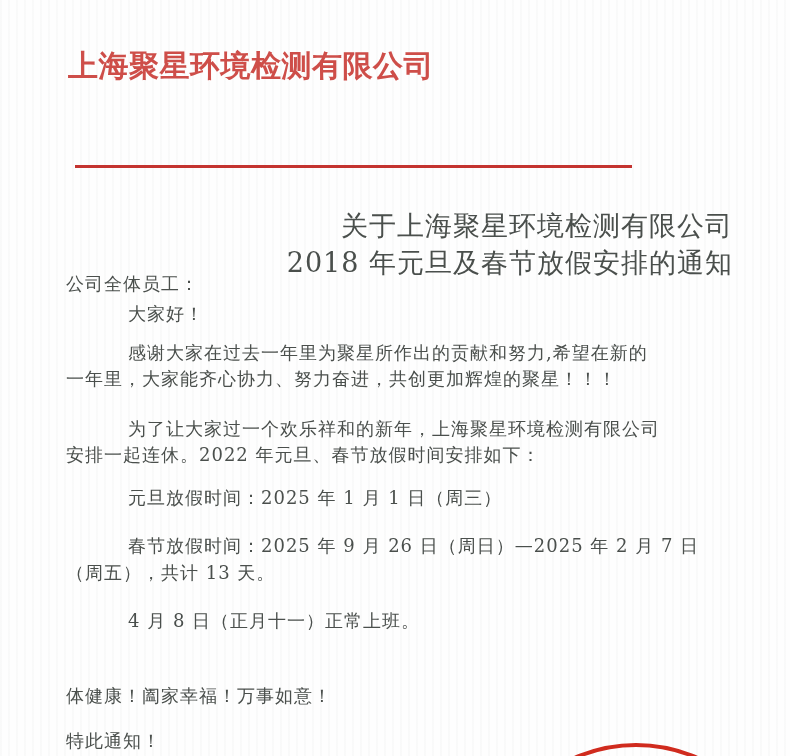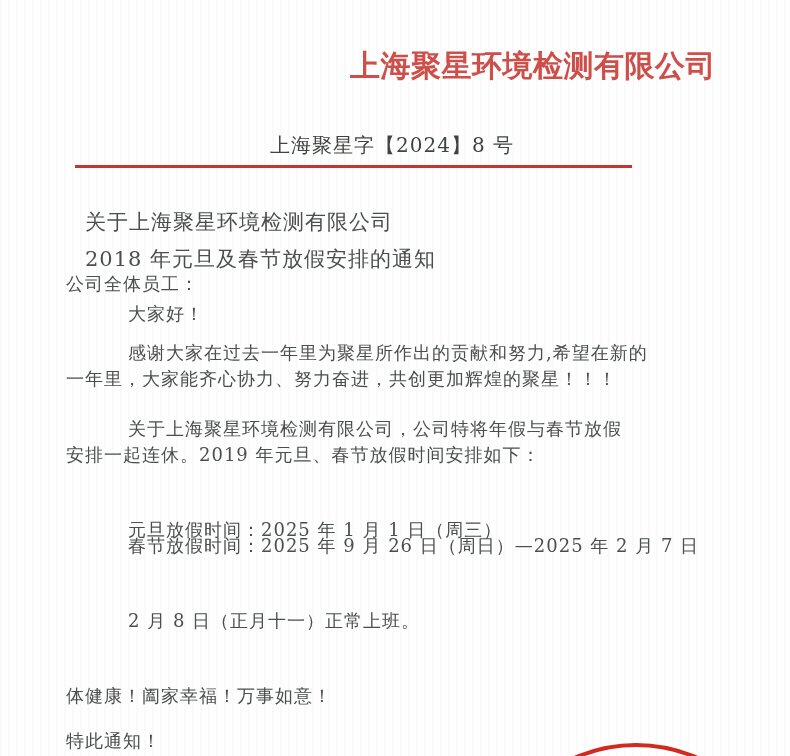--- a/index.html
+++ b/index.html
@@ -29,21 +29,21 @@
       rgba(120,130,125,0.035) 0 2px,
       rgba(255,255,255,0) 2px 8px
     );
     pointer-events: none;
   }
   .company-title {
     position: absolute;
     top: 46px;
     left: 68px;
     width: 648px;
-    text-align: right;
+    text-align: left;
     font-size: 30px;
     font-weight: bold;
     color: var(--header-red);
     letter-spacing: 0.5px;
     white-space: nowrap;
   }
   .doc-number {
     position: absolute;
     top: 132px;
     left: 68px;
@@ -59,22 +59,22 @@
     top: 165px;
     left: 75px;
     width: 557px;
     height: 3px;
     background: var(--rule-red);
   }
   .notice-title {
     position: absolute;
     left: 85px;
     width: 648px;
-    text-align: left;
-    font-size: 21px;
+    text-align: right;
+    font-size: 27px;
     color: var(--ink);
     letter-spacing: 1px;
     white-space: nowrap;
   }
   .body-line {
     position: absolute;
     left: 66px;
     font-size: 18px;
     color: var(--ink);
     letter-spacing: 1px;
@@ -92,46 +92,46 @@
     background: transparent;
   }
 </style>
 </head>
 <body>
 
 <div class="page">
 
   <div class="company-title">上海聚星环境检测有限公司</div>
 
-  <div class="doc-number">上海聚星字【2024】8 号</div>
 
   <div class="red-rule"></div>
 
   <div class="notice-title" style="top:208px">关于上海聚星环境检测有限公司</div>
 
   <div class="notice-title" style="top:245px">2018 年元旦及春节放假安排的通知</div>
 
   <div class="body-line" style="top:272px">公司全体员工：</div>
 
   <div class="body-line indent" style="top:302px">大家好！</div>
 
   <div class="body-line" style="top:367px">一年里，大家能齐心协力、努力奋进，共创更加辉煌的聚星！！！</div>
 
   <div class="body-line indent" style="top:341px">感谢大家在过去一年里为聚星所作出的贡献和努力,希望在新的</div>
 
-  <div class="body-line indent" style="top:417px">关于上海聚星环境检测有限公司，公司特将年假与春节放假</div>
+  <div class="body-line indent" style="top:417px">为了让大家过一个欢乐祥和的新年，上海聚星环境检测有限公司</div>
 
-  <div class="body-line" style="top:443px">安排一起连休。2019 年元旦、春节放假时间安排如下：</div>
+  <div class="body-line" style="top:443px">安排一起连休。2022 年元旦、春节放假时间安排如下：</div>
 
-  <div class="body-line indent" style="top:518px">元旦放假时间：2025 年 1 月 1 日（周三）</div>
+  <div class="body-line indent" style="top:486px">元旦放假时间：2025 年 1 月 1 日（周三）</div>
 
   <div class="body-line indent" style="top:534px">春节放假时间：2025 年 9 月 26 日（周日）—2025 年 2 月 7 日</div>
 
+  <div class="body-line" style="top:561px">（周五），共计 13 天。</div>
 
-  <div class="body-line indent" style="top:609px">2 月 8 日（正月十一）正常上班。</div>
+  <div class="body-line indent" style="top:609px">4 月 8 日（正月十一）正常上班。</div>
 
 
   <div class="body-line" style="top:729px">特此通知！</div>
 
   <div class="body-line" style="top:684px">体健康！阖家幸福！万事如意！</div>
 
   <div class="seal"></div>
 
 </div>
 

